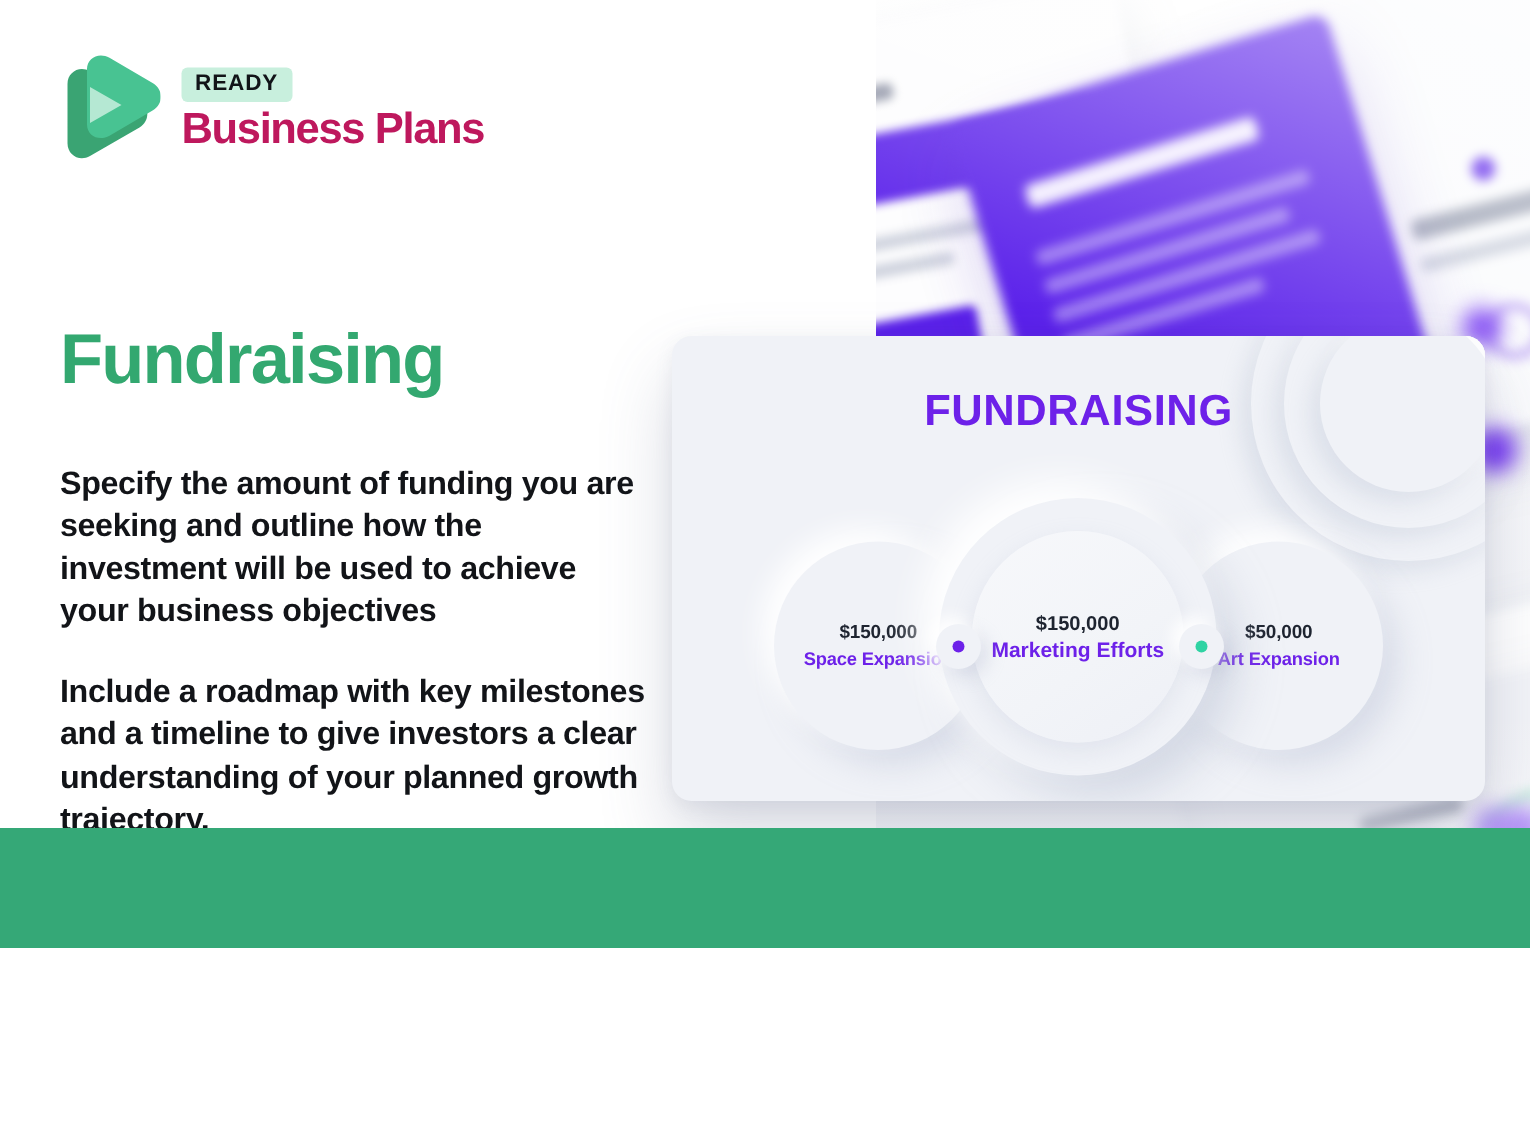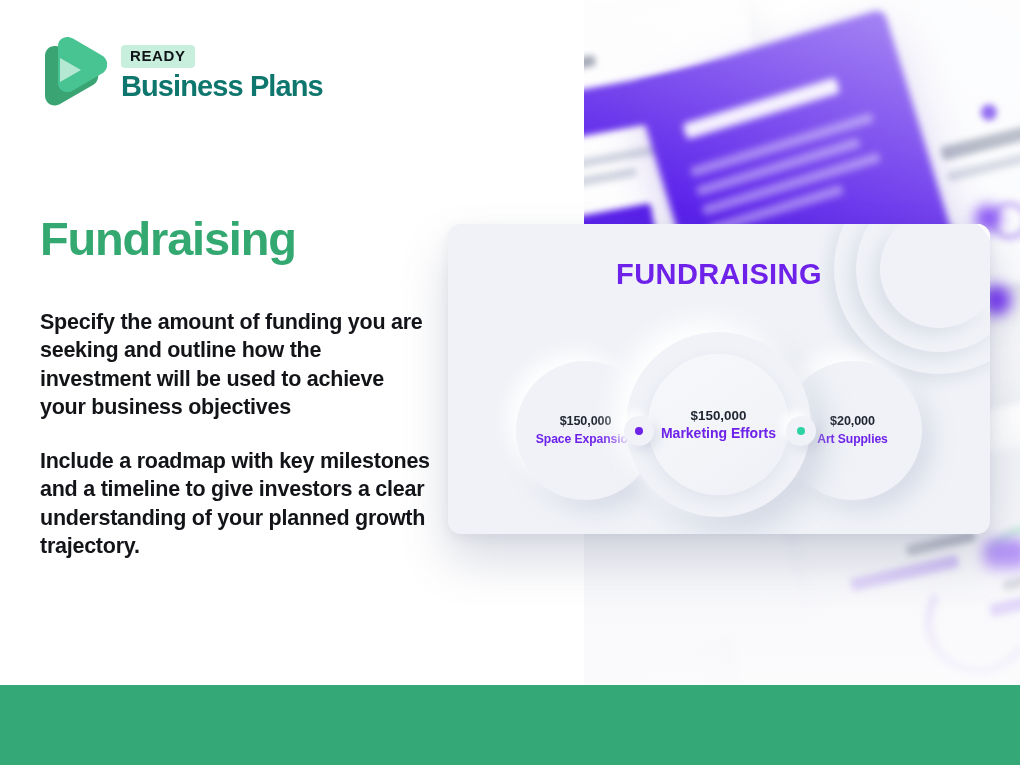--- a/index.html
+++ b/index.html
@@ -5,21 +5,21 @@
 <style>
   * { margin:0; padding:0; box-sizing:border-box; }
   html,body { width:1020px; height:765px; overflow:hidden; }
   body {
     font-family:"Liberation Sans", sans-serif;
     background:#ffffff;
     position:relative;
     -webkit-font-smoothing:antialiased;
   }
 
-  .stage { position:absolute; inset:0; width:1020px; height:765px; overflow:hidden; background:#fff;padding-left:12px; }
+  .stage { position:absolute; inset:0; width:1020px; height:632px; overflow:hidden; background:#fff;padding-left:12px; }
 
   
   .bg-photo {
     position:absolute; left:583px; top:0; width:437px; height:685px;
     overflow:hidden;
     background:
       linear-gradient(180deg,#ffffff 0%,#fbfbfd 32%,#f4f5f8 62%,#eceef3 88%,#e8eaf0 100%);
   }
   .bg-photo::after{
     content:""; position:absolute; inset:0;
@@ -137,21 +137,21 @@
   .logo-row{ position:absolute; left:41px; top:36px; display:flex; align-items:center; gap:14px; }
   .logo-mark{ position:relative; width:66px; height:74px; flex:none; }
   .logo-text{ display:flex; flex-direction:column; gap:3px; }
   .ready-badge{
     display:inline-block; align-self:flex-start;
     background:#c8efdd; color:#111418;
     font-size:15px; font-weight:700; letter-spacing:.6px;
     padding:3px 9px 4px; border-radius:4px; line-height:1.05;
   }
   .brand-name{
-    font-size:29px; font-weight:800; color:#0f766e; letter-spacing:-.9px; line-height:1.05;
+    font-size:29px; font-weight:800; color:#be185d; letter-spacing:-.9px; line-height:1.05;
   }
 
   .headline{
     position:absolute; left:40px; top:214px;
     font-size:47px; font-weight:800; color:#33a870; letter-spacing:-1.2px; line-height:1.05;
   }
   .para{
     position:absolute; left:40px; width:390px;
     font-size:21.5px; font-weight:700; color:#121418; line-height:1.32; letter-spacing:-.25px;
   }
@@ -338,22 +338,22 @@
           <path d="M 20.9 104.5 A 83.6 83.6 0 0 0 163.7 163.7" stroke="#8b4df0" stroke-width="4.2" stroke-linecap="round"></path>
         </svg>
       </div>
 
       <div class="neu-circle c-left">
         <span class="amount">$150,000</span>
         <span class="label">Space Expansion</span>
       </div>
 
       <div class="neu-circle c-right">
-        <span class="amount">$20,000</span>
-        <span class="label">Art Supplies</span>
+        <span class="amount">$50,000</span>
+        <span class="label">Art Expansion</span>
       </div>
 
       <div class="neu-circle c-mid"></div>
       <div class="c-mid-inner" style="display:flex;flex-direction:column;align-items:center;justify-content:center;">
         <span class="amount" style="font-size:13.4px;font-weight:700;color:#1e2430;">$150,000</span>
         <span class="label" style="font-size:14px;font-weight:700;color:#6d21e9;margin-top:2px;">Marketing Efforts</span>
       </div>
 
       <div class="conn conn-left">
         <i style="background:#6d21e9"></i>

